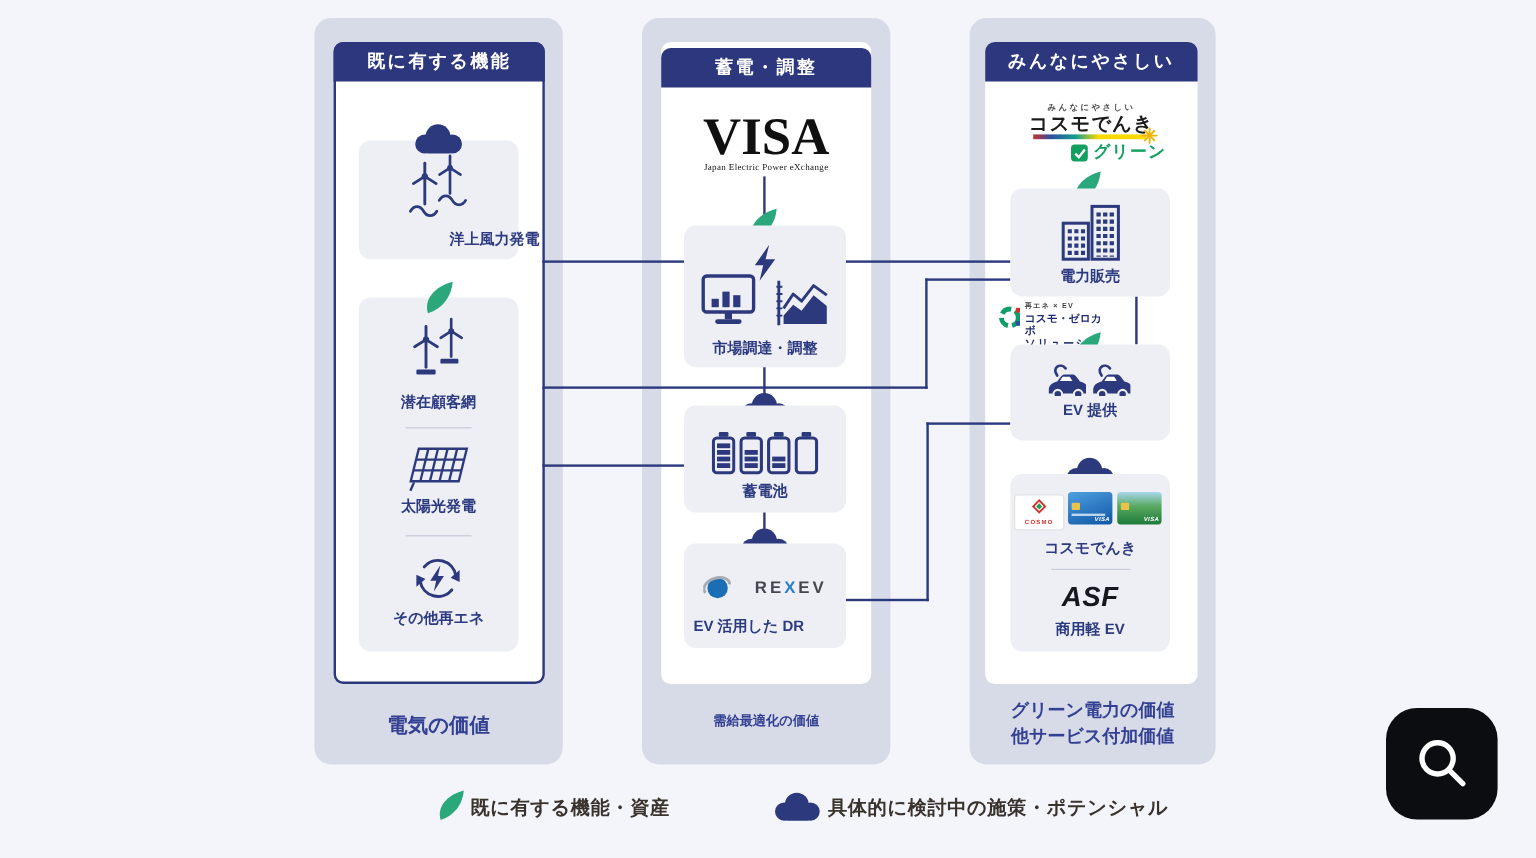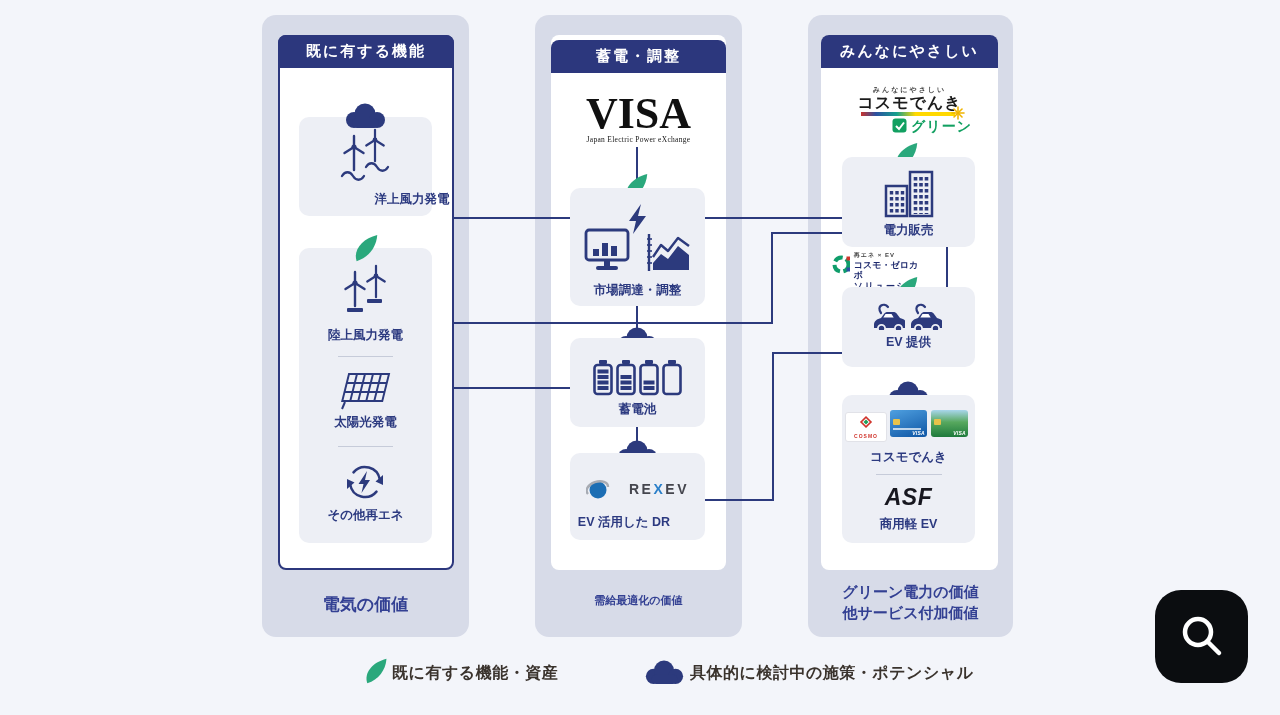--- a/index.html
+++ b/index.html
@@ -103,21 +103,21 @@
   <div class="card" style="left:299px;top:248px;width:133px;height:295px;"></div>
   <svg class="abs" style="left:351px;top:233px;" width="30" height="30" fill="#2aa87c">
       <use href="#sym-leaf"></use>
     </svg>
   <svg class="abs" style="left:335px;top:262px;" width="62" height="58">
     <use href="#sym-turbine" x="7" y="8" width="26" height="38"></use>
     <use href="#sym-turbine" x="29" y="2" width="24" height="35"></use>
     <rect x="12" y="46" width="16" height="4" rx="1" fill="#2c3a7d"></rect>
     <rect x="32" y="37" width="15" height="4" rx="1" fill="#2c3a7d"></rect>
   </svg>
-  <div class="clabel" style="left:299px;top:327px;width:133px;">陸上風力発電</div>
+  <div class="clabel" style="left:299px;top:327px;width:133px;">潜在顧客網</div>
   <div class="divider" style="left:338px;top:356px;width:55px;"></div>
   <svg class="abs" style="left:337px;top:370px;" width="56" height="42">
     <g transform="translate(12,4) skewX(-14)" fill="none" stroke="#2c3a7d" stroke-width="2">
       <rect x="0" y="0" width="40" height="27"></rect>
       <line x1="8" y1="0" x2="8" y2="27"></line>
         <line x1="16" y1="0" x2="16" y2="27"></line>
       <line x1="24" y1="0" x2="24" y2="27"></line>
         <line x1="32" y1="0" x2="32" y2="27"></line>
       <line x1="0" y1="9" x2="40" y2="9"></line>
         <line x1="0" y1="18" x2="40" y2="18"></line>
@@ -221,21 +221,21 @@
   <div class="abs ctr" style="left:821px;top:93px;width:177px;font-size:16px;font-weight:bold;color:#1b1b1b;letter-spacing:1px;">コスモでんき</div>
   <div class="abs" style="left:861px;top:112px;width:94px;height:3.5px;background:linear-gradient(90deg,#c8332e 0%,#2b50a1 16%,#14a08d 38%,#ffd800 58%,#ffd800 100%);"></div>
   <svg class="abs" style="left:951px;top:106px;" width="14" height="14">
     <g stroke="#f0b400" stroke-width="1.6" stroke-linecap="round">
       <line x1="7" y1="1" x2="7" y2="13"></line>
         <line x1="1" y1="7" x2="13" y2="7"></line>
       <line x1="3" y1="3" x2="11" y2="11"></line>
         <line x1="11" y1="3" x2="3" y2="11"></line>
     </g>
   </svg>
-  <div class="abs" style="left:868px;top:118px;width:80px;display:flex;align-items:flex-start;gap:4px;padding-left:24px;">
+  <div class="abs" style="left:868px;top:118px;width:80px;display:flex;align-items:center;gap:4px;padding-left:24px;">
     <svg width="15" height="15">
       <rect x="0.5" y="0.5" width="14" height="14" rx="3" fill="#12a061"></rect>
       <path d="M4 8 l3 3 5 -6.5" fill="none" stroke="#fff" stroke-width="2"></path>
     </svg>
     <span style="font-size:14px;font-weight:bold;color:#12a061;letter-spacing:1px;">グリーン</span>
   </div>
 
   <svg class="abs" style="left:891px;top:141px;" width="30" height="30" fill="#2aa87c">
       <use href="#sym-leaf"></use>
     </svg>

